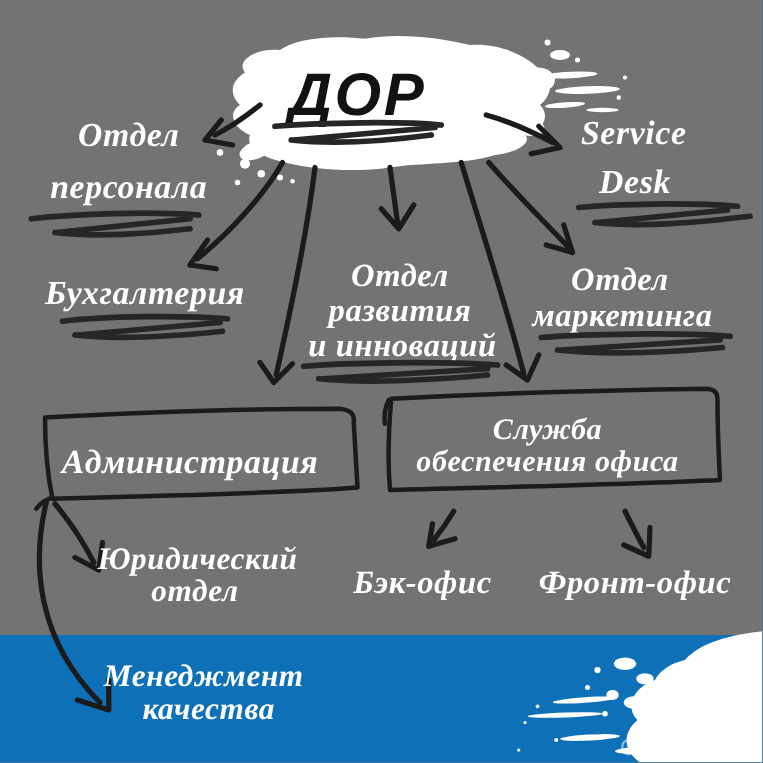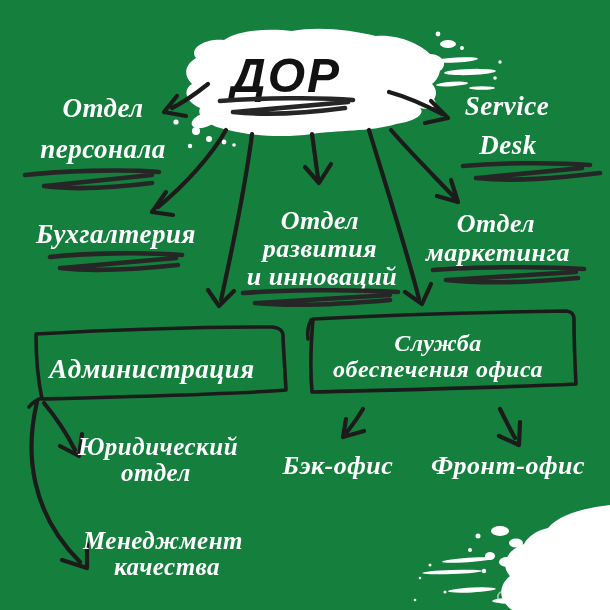--- a/index.html
+++ b/index.html
@@ -1,17 +1,17 @@
 <!DOCTYPE html>
 <html><head>
 <meta charset="utf-8">
 <style>
   html,body{margin:0;padding:0;width:610px;height:610px;overflow:hidden;}
   body{background:#0e71b8;}
-  .stage{position:relative;width:610px;height:610px;background:#15803d;}
+  .stage{position:relative;width:610px;height:508px;background:#737373;}
   svg{display:block;}
   .lbl{
     font-family:"Liberation Serif",serif;
     font-style:italic;font-weight:bold;
     fill:#ffffff;letter-spacing:0.5px;
   }
   .root-lbl{
     font-family:"Liberation Sans",sans-serif;
     font-style:italic;font-weight:bold;
     fill:#121212;letter-spacing:2px;

